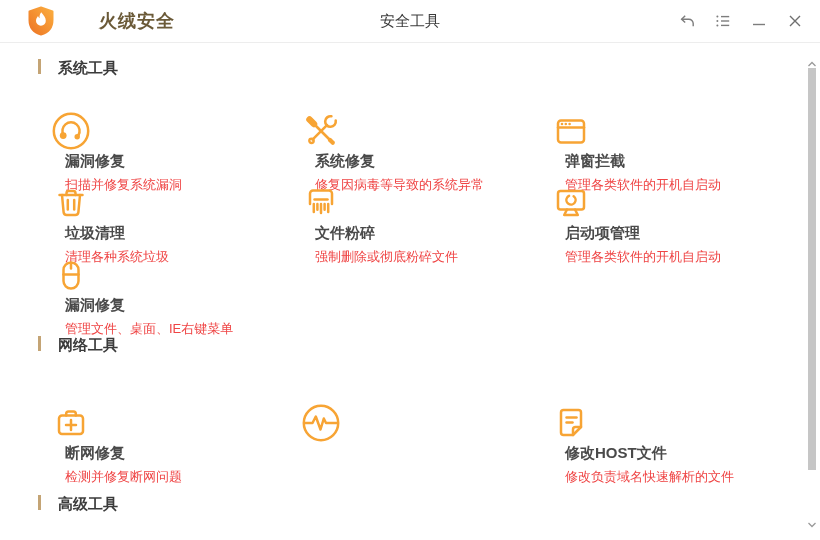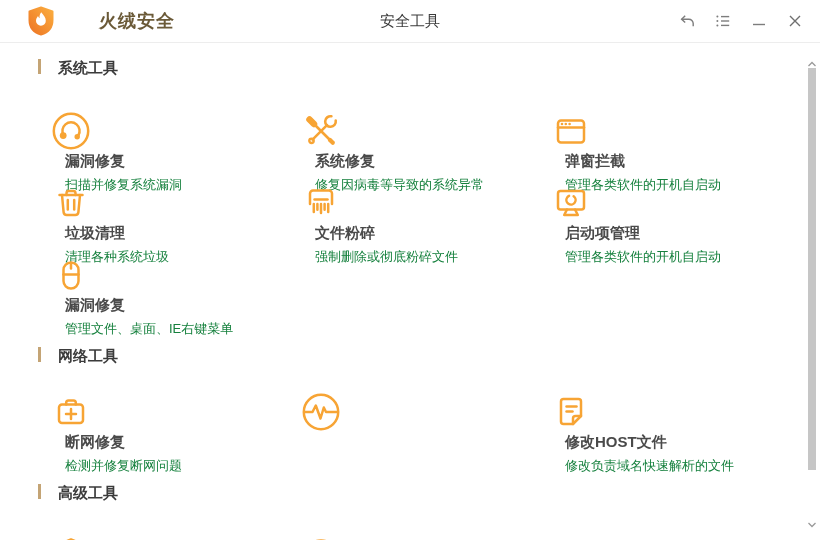--- a/index.html
+++ b/index.html
@@ -35,25 +35,25 @@
   .sec-label { font-size:15px; font-weight:700; color:#3B3B3B; }
   .grid {
     display:grid; grid-template-columns:250px 250px 260px;
     row-gap:32px; margin-left:13px;
   }
   .item { display:flex; height:40px; cursor:pointer;flex-direction:column; }
   .ticon { width:40px; height:40px; flex:none; }
   .ticon svg { display:block; }
   .ttext { margin-left:14px; padding-top:1px; }
   .ttitle { display:block; font-size:15px; font-weight:700; color:#4A4A4A; line-height:18px; }
-  .tdesc  { display:block; font-size:13px; color:#15803d; line-height:17px; margin-top:6px; }
+  .tdesc  { display:block; font-size:13px; color:#ef4444; line-height:17px; margin-top:6px; }
   #sec1 { margin-top:16px; }
   #grid1 { margin-top:31px; }
-  #sec2 { margin-top:52px; }
-  #grid2 { margin-top:24px; }
+  #sec2 { margin-top:41px; }
+  #grid2 { margin-top:46px; }
   #sec3 { margin-top:52px; }
   #grid3 { margin-top:29px; }
   
   .scrollbar { position:absolute; top:43px; right:0; width:17px; bottom:0; }
   .sb-btn { position:absolute; left:4px; width:10px; height:8px; cursor:pointer; }
   .sb-up { top:11px; }
   .sb-down { top:472px; }
   .sb-thumb {
     position:absolute; top:25px; left:5px; width:8px; height:402px;
     background:#C6C6C6; cursor:pointer;

